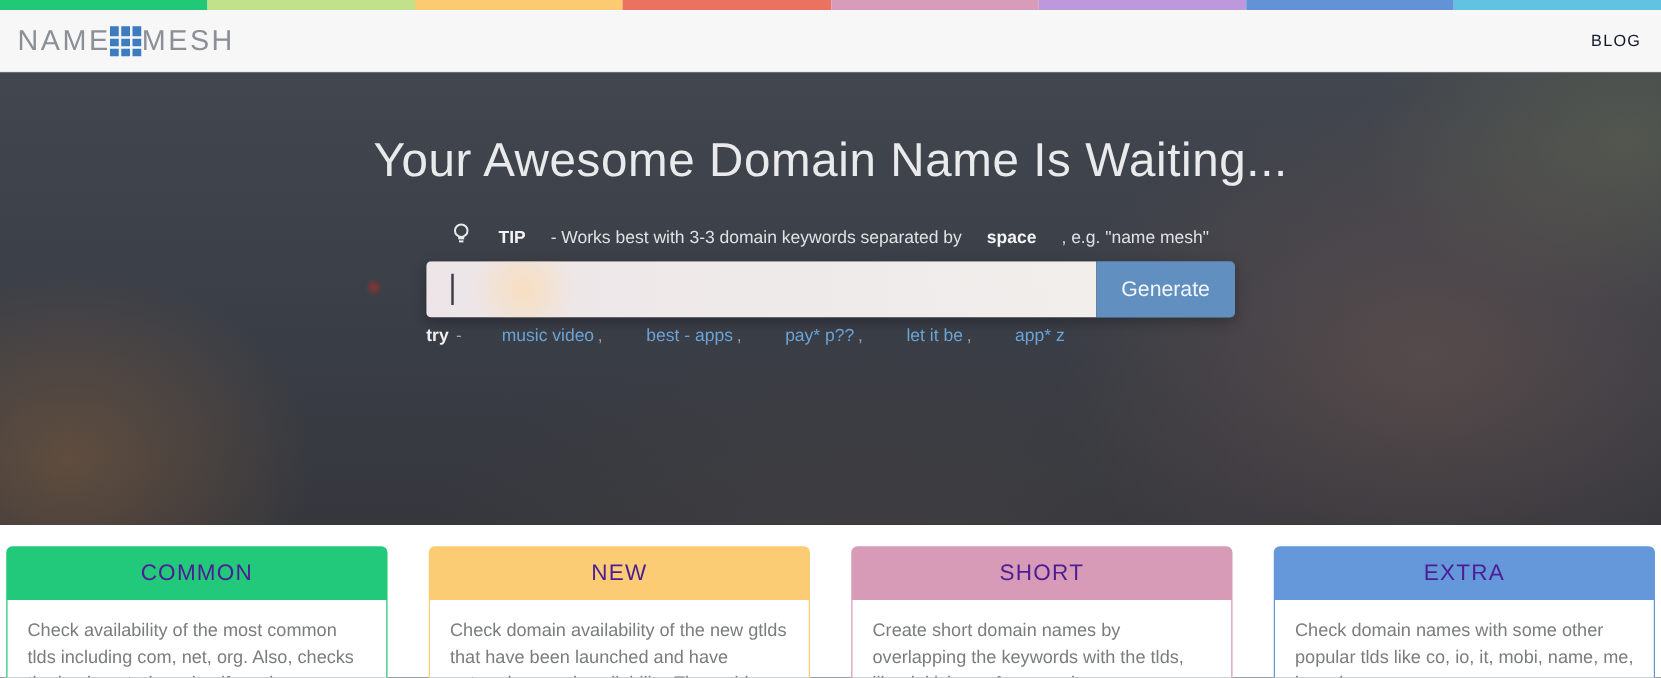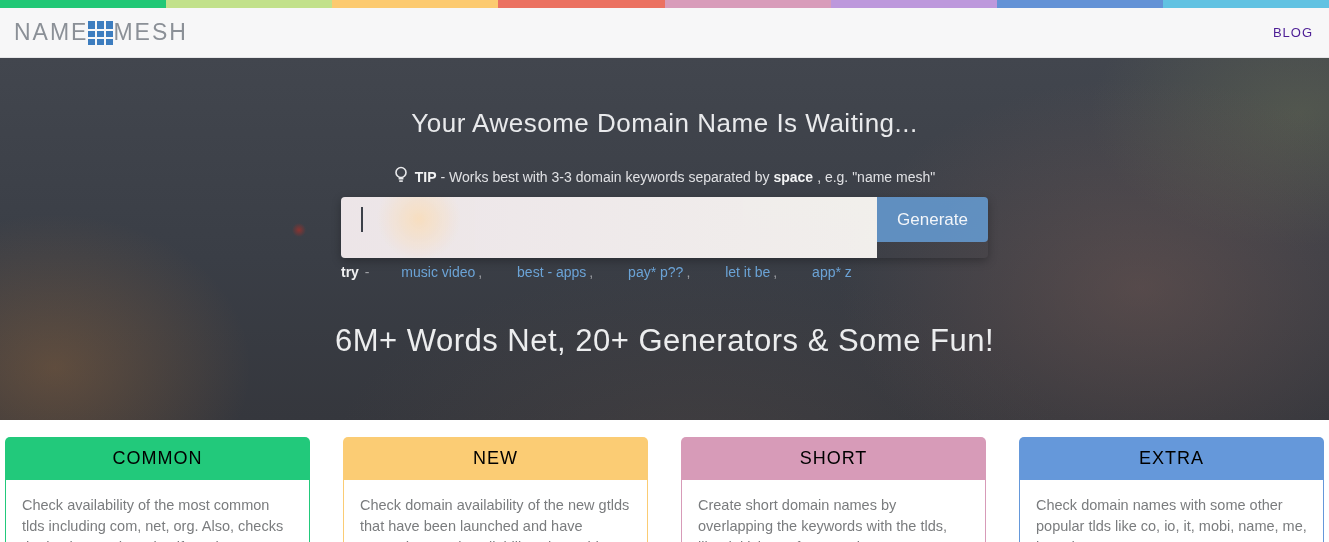--- a/index.html
+++ b/index.html
@@ -13,48 +13,48 @@
   
   .site-header {
     height:50px; background:#f7f7f8; border-bottom:1px solid #e6e6e8;
     display:flex; align-items:center; justify-content:space-between;
     padding:0 16px 0 14px;
   }
   .logo { display:flex; align-items:center; gap:0; text-decoration:none; cursor:pointer; }
   .logo-text { font-size:23px; color:#8b9097; letter-spacing:2px; font-weight:300; }
   .logo-grid { display:grid; grid-template-columns:repeat(3,7px); grid-template-rows:8px 6px 6px; gap:2px; }
   .logo-grid i { background:#3d7dbf; display:block; }
-  .blog-link { font-size:13px; color:#4c1d95; letter-spacing:1px; text-decoration:none; cursor:pointer; }
+  .blog-link { font-size:13px; color:#0f172a; letter-spacing:1px; text-decoration:none; cursor:pointer; }
 
   
   .hero {
     height:362px;
     display:flex; flex-direction:column; align-items:center;
     padding-top:50px;
     background-color:#3b3f47;
     background-image:
       radial-gradient(circle 7px at 299px 172px, rgba(158,48,42,.8), rgba(158,48,42,0) 7px),
       radial-gradient(ellipse 280px 220px at 55px 310px, rgba(190,122,58,.30), rgba(190,122,58,0) 70%),
       radial-gradient(ellipse 430px 300px at 1140px 230px, rgba(133,96,86,.38), rgba(133,96,86,0) 70%),
       radial-gradient(ellipse 300px 190px at 1300px 55px, rgba(120,126,84,.32), rgba(120,126,84,0) 70%),
       radial-gradient(ellipse 520px 260px at 700px 390px, rgba(92,78,72,.28), rgba(92,78,72,0) 70%),
       linear-gradient(180deg,#42464e 0%,#3a3e46 55%,#35373d 100%);
   }
   .hero-title {
-    color:#e9eaec; font-size:26px; font-weight:300; letter-spacing:.5px;
+    color:#e9eaec; font-size:38px; font-weight:300; letter-spacing:.5px;
     white-space:nowrap;
   }
   .tip-line {
     margin-top:27px; color:#e0e1e4; font-size:14px;
-    display:flex; align-items:center; gap:4px;
+    display:flex; align-items:center; gap:20px;
   }
   .tip-line b { font-weight:700; color:#f2f3f4; }
   .bulb { margin-right:3px; display:inline-block; }
 
-  .search-row { margin-top:10px; display:flex; width:647px; height:61px;
+  .search-row { margin-top:10px; display:flex; width:647px; height:45px;
     box-shadow:0 3px 10px rgba(0,0,0,.28); border-radius:4px; }
   .input-wrap {
     position:relative; flex:1; border-radius:4px 0 0 4px;
     background:
       radial-gradient(circle 42px at 78px 22px, rgba(248,222,190,.95), rgba(255,255,255,0) 42px),
       linear-gradient(90deg, rgba(246,238,241,.95), rgba(253,250,246,.94));
   }
   .input-wrap input {
     width:100%; height:100%; border:none; outline:none; background:transparent;
     padding:0 14px 0 26px; font-size:18px; color:#3c4049;
@@ -76,21 +76,21 @@
   .hero-subtitle {
     margin-top:43px; color:#ecedee; font-size:31px; font-weight:300;
     letter-spacing:.5px; white-space:nowrap;
   }
 
   
   .cards { display:flex; gap:33px; padding:17px 5px 0 5px; }
   .card { flex:1; }
   .card-head {
     height:43px; line-height:43px; text-align:center;
-    color:#000000; font-size:18px; letter-spacing:1px; font-weight:400;
+    color:#4c1d95; font-size:18px; letter-spacing:1px; font-weight:400;
     border-radius:5px 5px 0 0;
   }
   .card-body {
     background:#fff; border:1px solid; border-top:none;
     padding:15px 16px 16px 16px;
     color:#7a7c7e; font-size:14.5px; line-height:1.45;
   }
 </style>
 </head>
 <body>
@@ -153,21 +153,20 @@
   <div class="try-row">
     <span class="try-label">try</span>
     <span class="dash">-</span>
     <a>music video</a><span class="comma">,</span>
     <a>best - apps</a><span class="comma">,</span>
     <a>pay* p??</a><span class="comma">,</span>
     <a>let it be</a><span class="comma">,</span>
     <a>app* z</a>
   </div>
 
-  <h2 class="hero-subtitle">6M+ Words Net, 20+ Generators &amp; Some Fun!</h2>
 </section>
 
 <section class="cards">
   <div class="card">
     <div class="card-head" style="background: rgb(34, 201, 123);">COMMON</div>
     <div class="card-body" style="border-color: rgb(34, 201, 123);">
       <p>Check availability of the most common tlds including com, net, org. Also, checks the hyphenated version if you have more than one search terms.</p>
     </div>
   </div>
   <div class="card">

